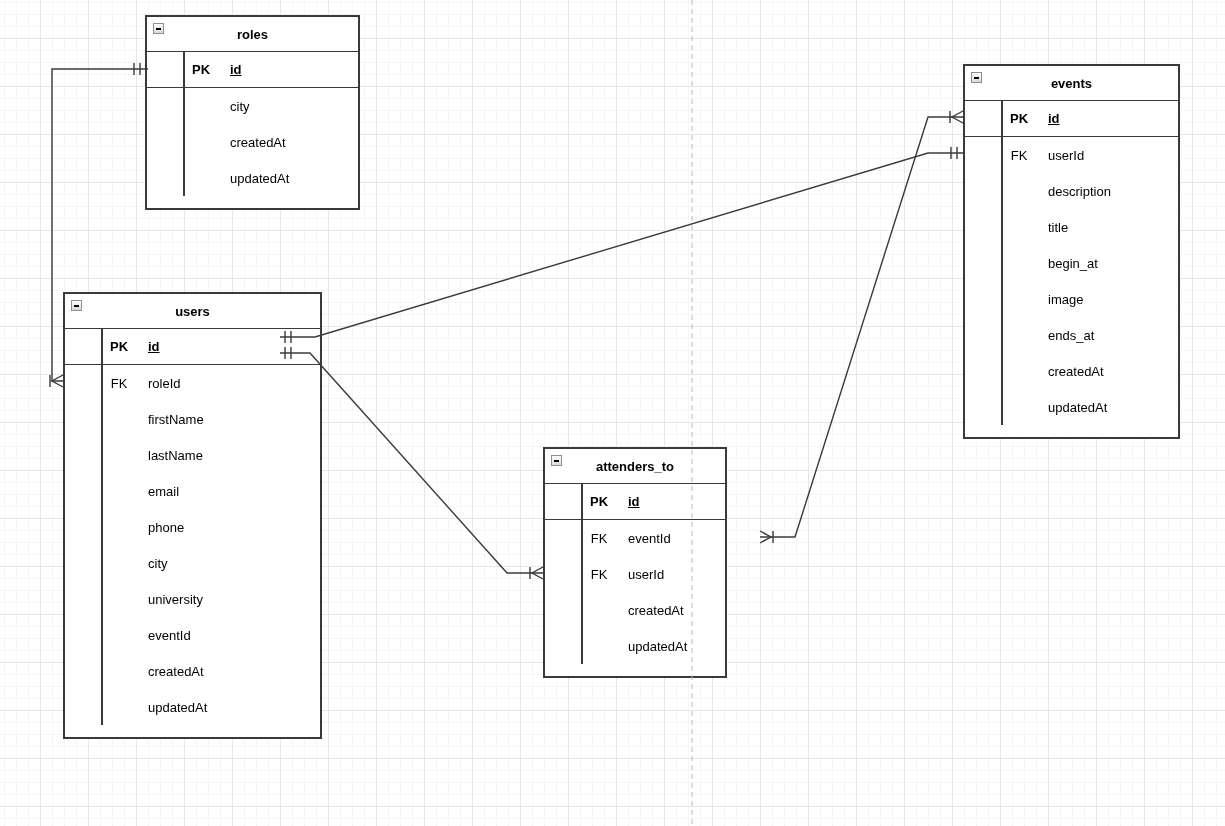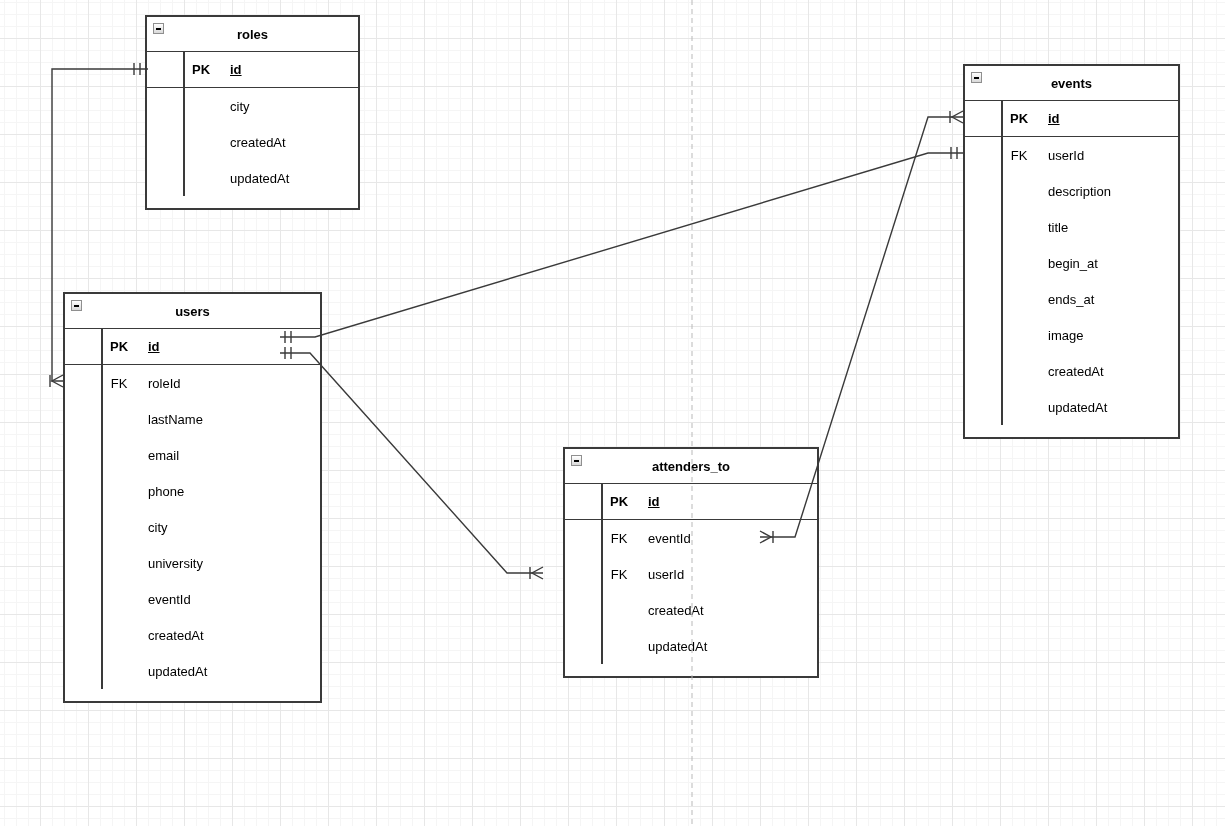--- a/index.html
+++ b/index.html
@@ -121,20 +121,24 @@
           <span class="key-cell">PK</span>
           <span class="field-cell pk-field">id</span>
         </div>
         <div class="er-body">
           <div class="er-row">
             <span class="key-cell">FK</span>
             <span class="field-cell">roleId</span>
           </div>
           <div class="er-row">
             <span class="key-cell"></span>
+            <span class="field-cell">firstName</span>
+          </div>
+          <div class="er-row">
+            <span class="key-cell"></span>
             <span class="field-cell">lastName</span>
           </div>
           <div class="er-row">
             <span class="key-cell"></span>
             <span class="field-cell">email</span>
           </div>
           <div class="er-row">
             <span class="key-cell"></span>
             <span class="field-cell">phone</span>
           </div>
@@ -156,21 +160,21 @@
           </div>
           <div class="er-row">
             <span class="key-cell"></span>
             <span class="field-cell">updatedAt</span>
           </div>
         </div>
       </div>
     <div class="col-divider"></div>
   </div>
 
-  <div class="er-table" style="left:543px;top:447px;width:256px;margin-left:20px;">
+  <div class="er-table" style="left:543px;top:447px;width:184px;">
     <div class="er-header">
       <span class="collapse-box"></span>
       <span>attenders_to</span>
     </div>
     <div class="rows-holder">
         <div class="er-pkrow">
           <span class="key-cell">PK</span>
           <span class="field-cell pk-field">id</span>
         </div>
         <div class="er-body">
@@ -217,25 +221,25 @@
           <div class="er-row">
             <span class="key-cell"></span>
             <span class="field-cell">title</span>
           </div>
           <div class="er-row">
             <span class="key-cell"></span>
             <span class="field-cell">begin_at</span>
           </div>
           <div class="er-row">
             <span class="key-cell"></span>
+            <span class="field-cell">image</span>
+          </div>
+          <div class="er-row">
+            <span class="key-cell"></span>
             <span class="field-cell">ends_at</span>
-          </div>
-          <div class="er-row">
-            <span class="key-cell"></span>
-            <span class="field-cell">image</span>
           </div>
           <div class="er-row">
             <span class="key-cell"></span>
             <span class="field-cell">createdAt</span>
           </div>
           <div class="er-row">
             <span class="key-cell"></span>
             <span class="field-cell">updatedAt</span>
           </div>
         </div>

